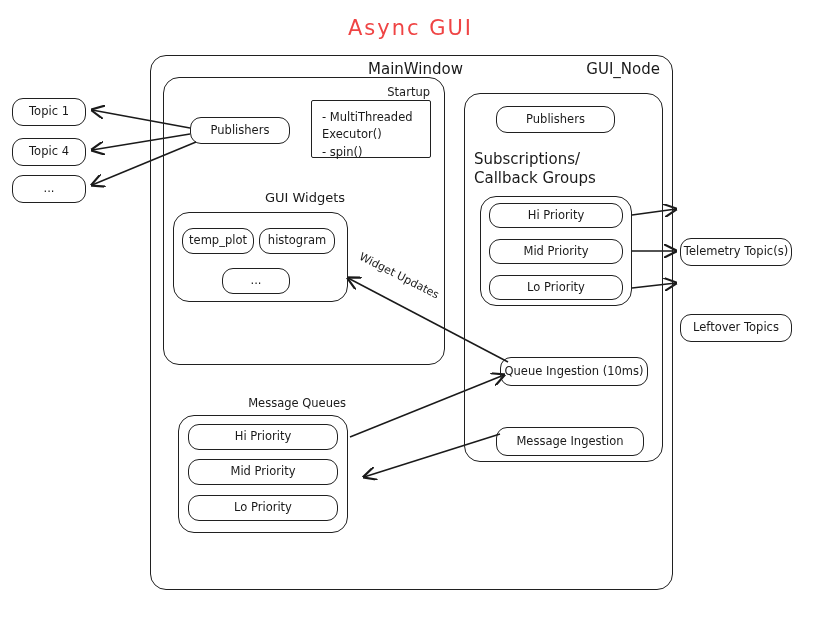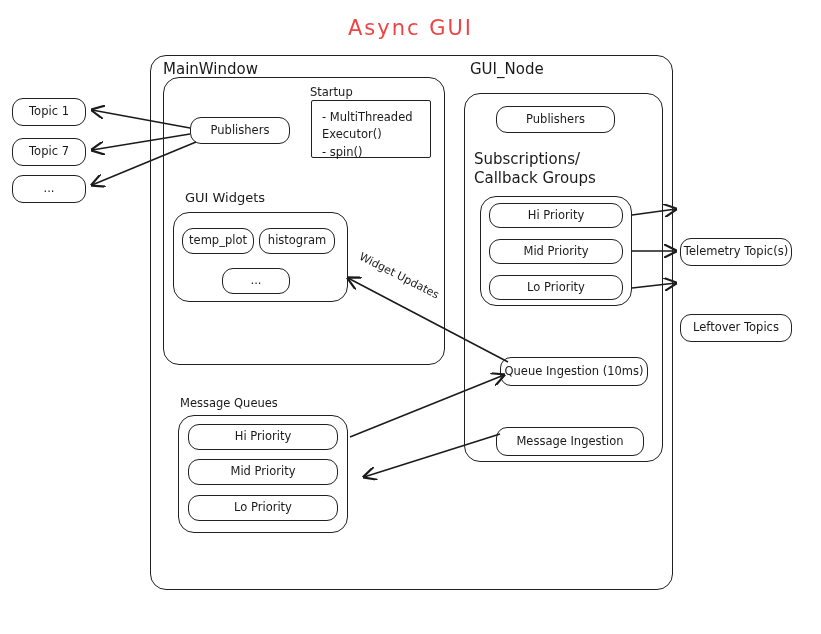--- a/index.html
+++ b/index.html
@@ -37,21 +37,21 @@
     justify-content: center;
     text-align: center;
     color: #1a1a1a;
     font-size: 11.5px;
     line-height: 1.35;
   }
   .box.thin { border-width: 1.2px; }
   .box.big  { border-radius: 16px; }
   .group-label {
     position: absolute;
-    text-align: left;
+    text-align: right;
     color: #1a1a1a;
     font-size: 13px;
     line-height: 1.25;
     white-space: pre-line;
   }
   .group-label.sm { font-size: 11.5px; }
   .group-label.lg { font-size: 15px; }
   .startup-list {
     position: absolute;
     box-sizing: border-box;
@@ -116,21 +116,21 @@
 
     <path class="edge" d="M 500 434 L 364 477" marker-end="url(#arrow)"></path>
   </svg>
 
   <div class="arrowlabel" style="left:363px; top:250px; transform: rotate(27deg);">Widget Updates</div>
 
   <div class="box thin" style="left:12px; top:98px; width:74px; height:28px;">
     <span>Topic 1</span>
   </div>
   <div class="box thin" style="left:12px; top:138px; width:74px; height:28px;">
-    <span>Topic 7</span>
+    <span>Topic 4</span>
   </div>
   <div class="box thin" style="left:12px; top:175px; width:74px; height:28px;">
     <span>...</span>
   </div>
 
   <div class="box big" style="left:150px; top:55px; width:523px; height:535px;"></div>
 
   <div class="group-label lg" style="left:163px; top:60px; width:300px;">MainWindow</div>
   <div class="box big" style="left:163px; top:77px; width:282px; height:288px;"></div>
 

